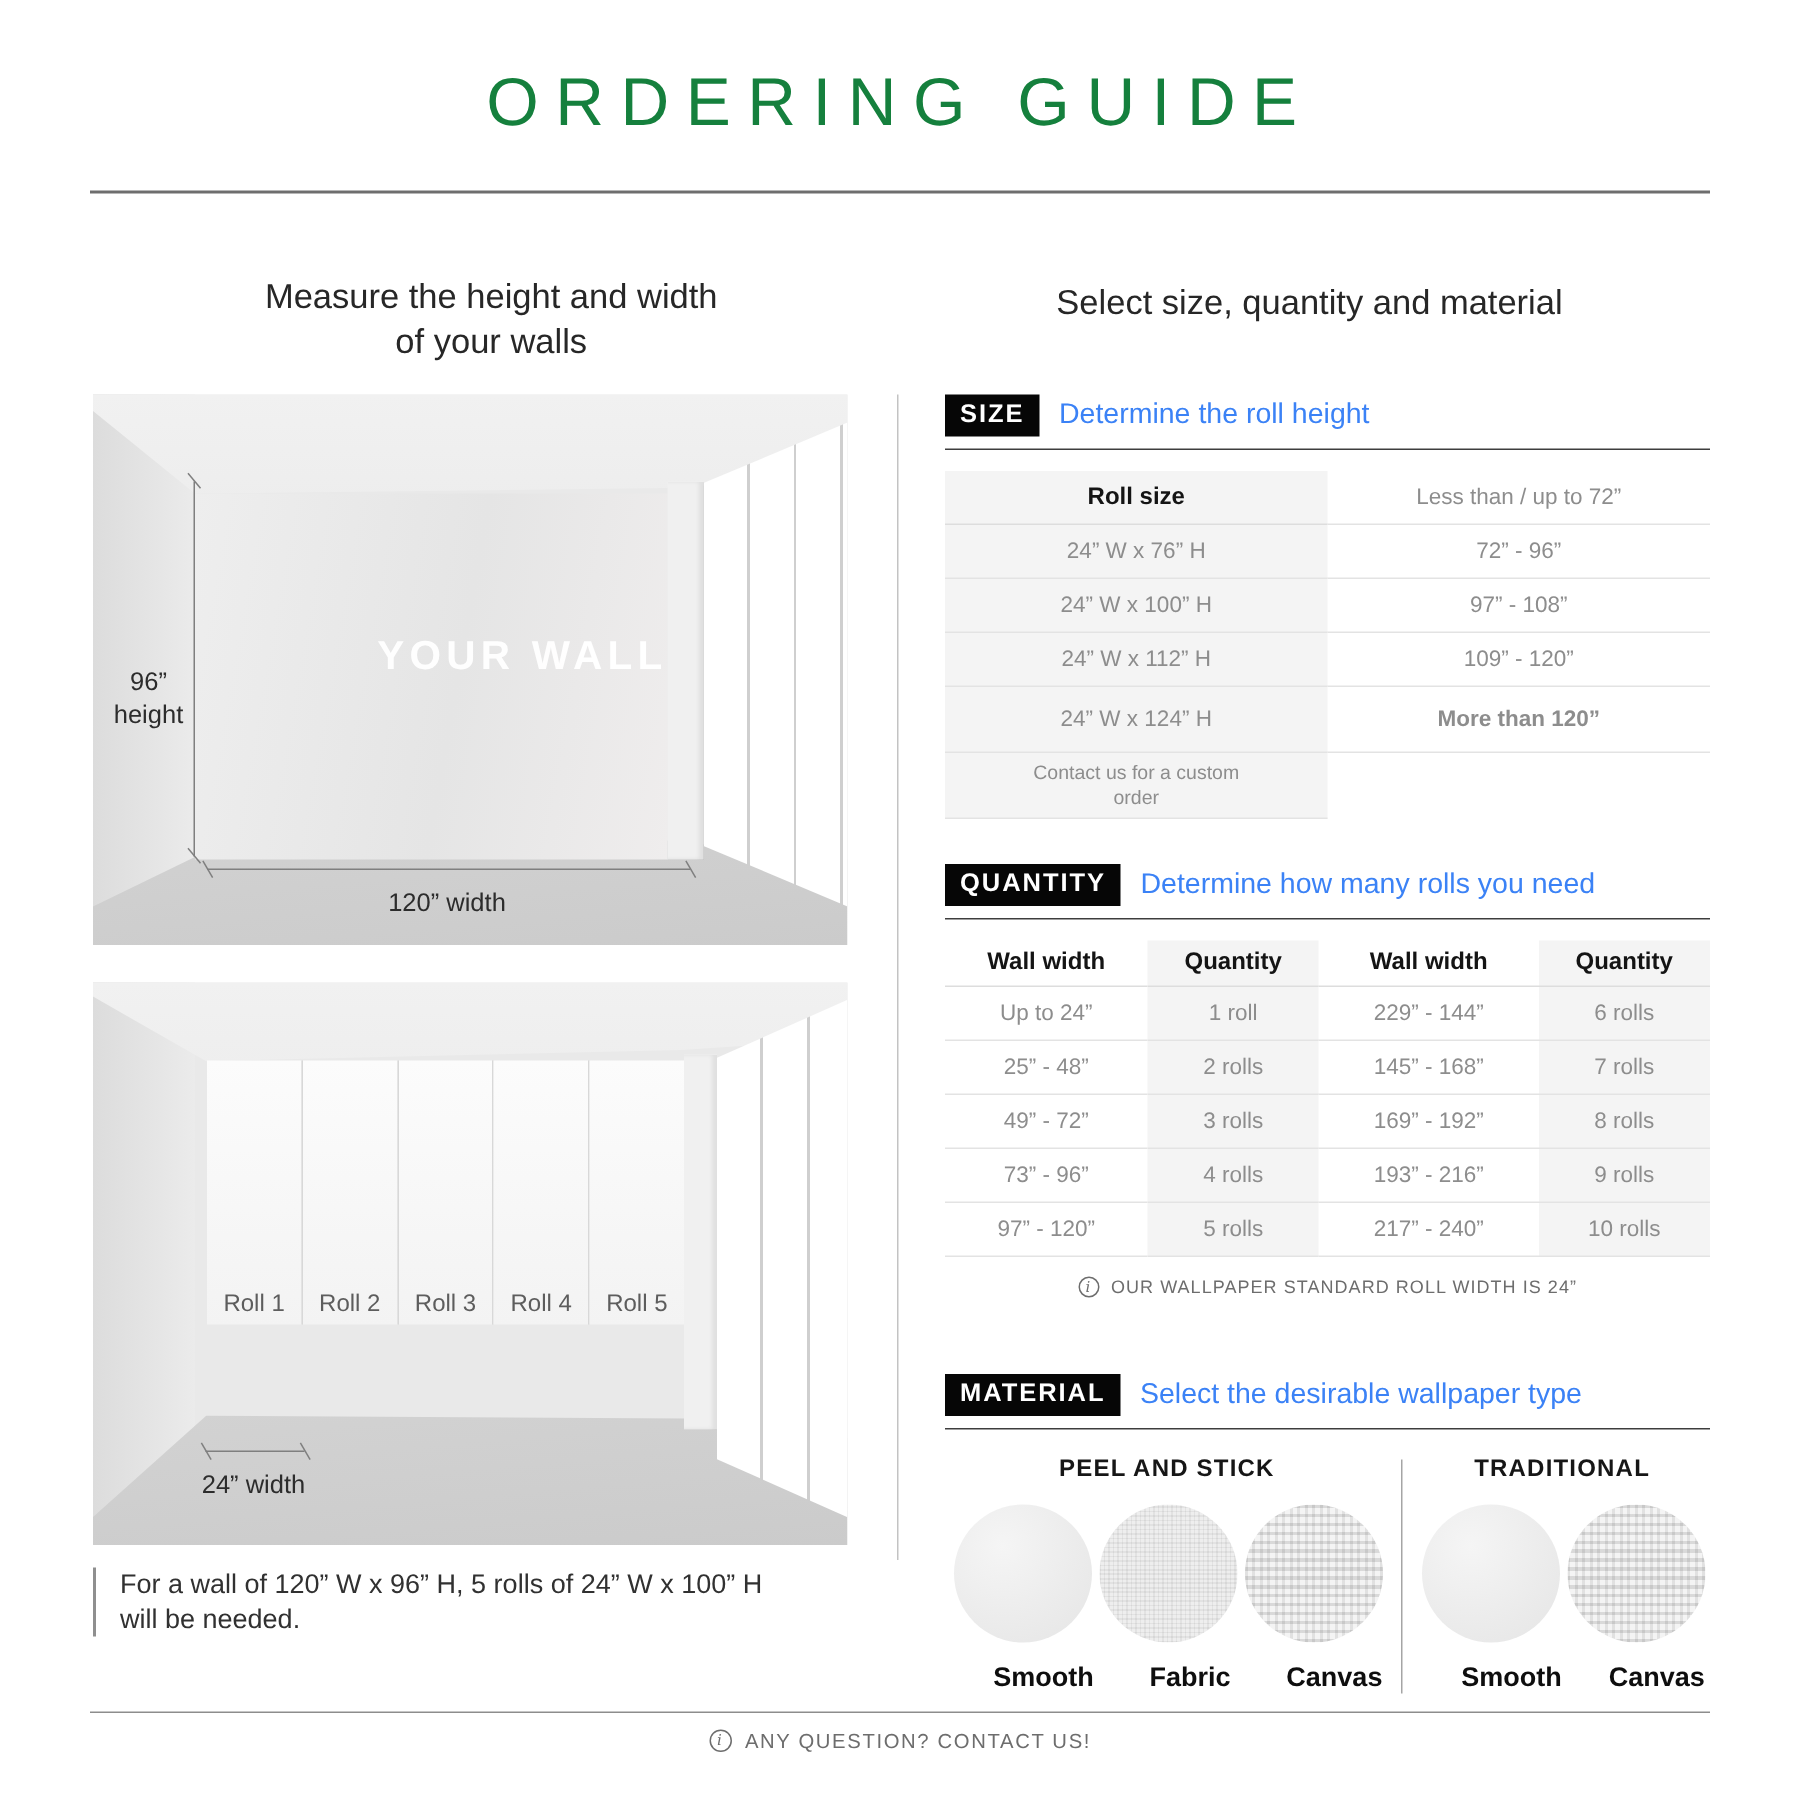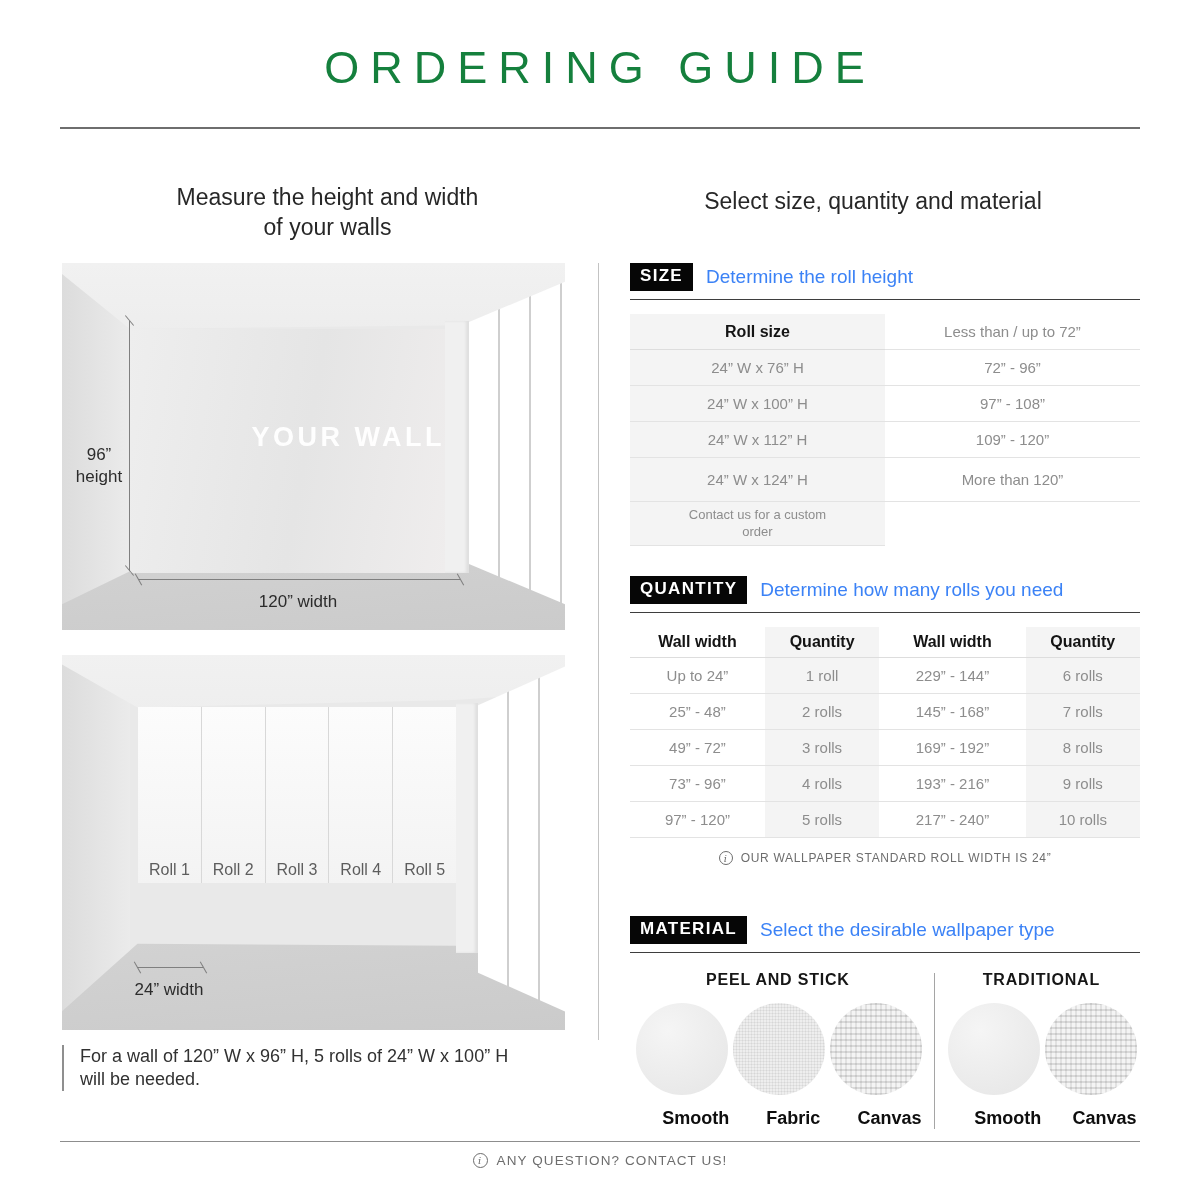--- a/index.html
+++ b/index.html
@@ -200,21 +200,21 @@
       <div class="cell hd shade">Roll size</div>
 
       <div class="cell">Less than / up to 72”</div>
       <div class="cell shade">24” W x 76” H</div>
       <div class="cell">72” - 96”</div>
       <div class="cell shade">24” W x 100” H</div>
       <div class="cell">97” - 108”</div>
       <div class="cell shade">24” W x 112” H</div>
       <div class="cell">109” - 120”</div>
       <div class="cell shade">24” W x 124” H</div>
-      <div class="cell" style="min-height:44px;">More than 120”</div>
+      <div class="cell" style="min-height:44px;font-weight:bold;">More than 120”</div>
       <div class="cell shade" style="min-height:44px;">
         <span class="narrow">Contact us for a custom order</span>
       </div>
     </div>
   </div>
 
   <div class="section sec-qty">
     <div class="sec-head">
       <span class="badge">QUANTITY</span>
       <span class="sec-sub">Determine how many rolls you need</span>

